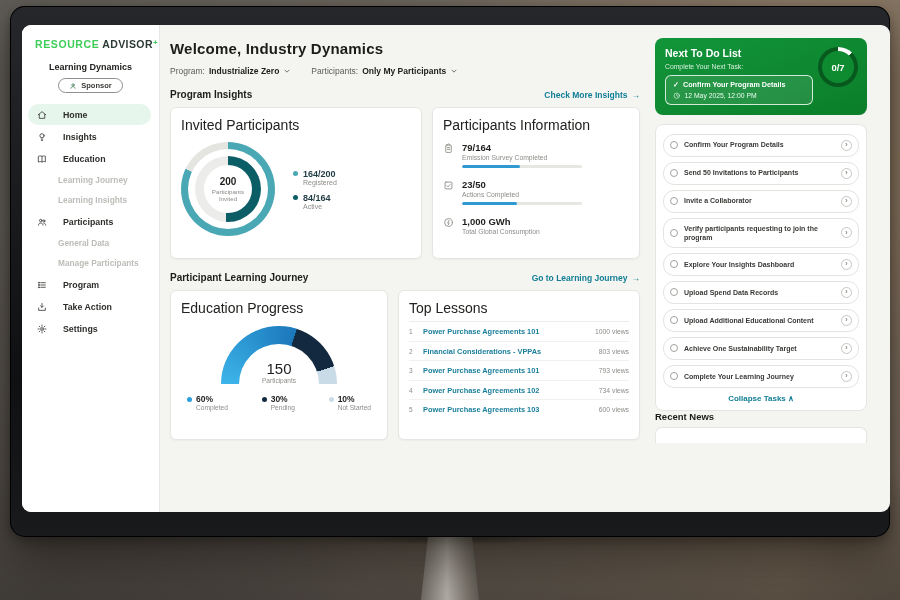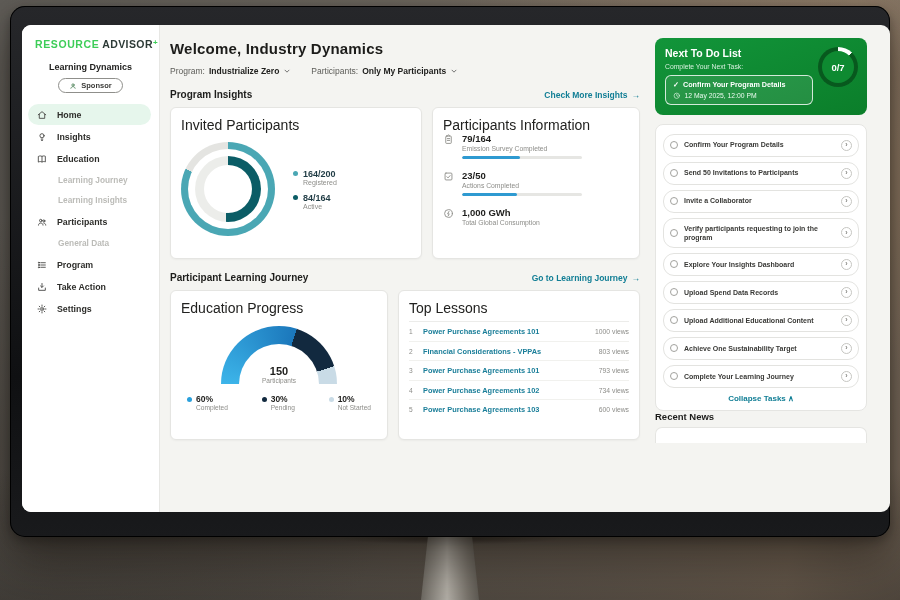--- a/index.html
+++ b/index.html
@@ -32,21 +32,21 @@
     background:#ffffff; border-right:1px solid #e7e7e4; }
   .brand { padding:13px 0 0 13px; font-size:10.5px; font-weight:bold; }
   .brand .b1 { color:#3dcd58; letter-spacing:.6px; }
   .brand .b2 { color:#2c3a36; letter-spacing:.4px; }
   .brand .bplus { color:#3dcd58; font-size:8px; vertical-align:top; }
   .org { margin-top:12px; text-align:center; font-size:9px; font-weight:bold; color:#222220; }
   .badge { margin:6px auto 0; width:max-content; display:flex; align-items:center; gap:4px;
     border:1px solid #8f8f8b; border-radius:10px; padding:2px 10px; font-size:7.5px; color:#3a3a37; font-weight:600; }
   .badge svg { width:8px; height:8px; color:#2c6b3a; }
   nav { margin-top:11px; }
-  .nav-item { display:flex; align-items:center; gap:10px; height:21px;
+  .nav-item { display:flex; align-items:center; gap:16px; height:21px;
     margin:1px 8px 1px 6px; padding-left:9px; border-radius:12px;
     font-size:8.8px; font-weight:bold; color:#2e2e2b; cursor:pointer; }
   .nav-item svg { width:10px; height:10px; color:#3b3b38; flex:none; }
   .nav-item.active { background:#e6f6ec; }
   .nav-sub { display:flex; align-items:center; height:20px; margin:0 8px 0 6px;
     padding-left:30px; font-size:8.3px; font-weight:600; color:#bcbcb8; cursor:pointer; }
 
   
   .main { position:absolute; left:138px; top:0; width:492px; height:100%; padding:15px 12px 8px 10px; }
   .welcome { font-size:15px; font-weight:bold; color:#1c1c1a; letter-spacing:.2px; }
@@ -75,34 +75,34 @@
   .donut-center { position:absolute; inset:23px; display:flex; flex-direction:column;
     align-items:center; justify-content:center; text-align:center; }
   .donut-center .v { font-size:10px; font-weight:bold; color:#1e1e1c; }
   .donut-center .l { font-size:6.2px; color:#8b8b87; width:40px; line-height:1.15; margin-top:1px; }
   .dlegend .item { margin:7px 0; }
   .dlegend .row { display:flex; align-items:center; gap:5px; font-size:9px; font-weight:bold; color:#1f3b44; }
   .dot { width:5px; height:5px; border-radius:50%; flex:none; }
   .dlegend .lab { margin-left:10px; font-size:7px; color:#8d8d89; }
 
   
-  .stats { }
+  .stats { margin-top:9px; }
   .stat { display:flex; gap:8px; margin-bottom:11px; }
   .stat svg { width:11px; height:11px; color:#8f8f8b; flex:none; margin-top:1px; }
   .stat .v { font-size:9.5px; font-weight:bold; color:#1e1e1c; }
   .stat .l { font-size:6.8px; color:#8d8d89; margin-top:1px; }
   .bar { width:120px; height:3px; background:#e6e6e3; border-radius:2px; margin-top:4px; overflow:hidden; }
   .bar > div { height:100%; border-radius:2px; }
 
   
   .gauge { position:relative; width:116px; height:58px; margin:10px auto 0; overflow:hidden; }
   .gauge-arc { position:absolute; left:0; top:0; width:116px; height:116px; border-radius:50%; }
   .gauge-hole { position:absolute; left:18px; top:18px; width:80px; height:80px; border-radius:50%; background:#fff; }
   .gauge-center { position:absolute; left:0; right:0; bottom:0; text-align:center; }
-  .gauge-center .v { font-size:11px; font-weight:bold; color:#1e1e1c; }
+  .gauge-center .v { font-size:15px; font-weight:normal; color:#1e1e1c; }
   .gauge-center .l { font-size:6.5px; color:#8d8d89; }
   .glegend { display:flex; justify-content:space-between; margin-top:10px; padding:0 6px; }
   .glegend .row { display:flex; align-items:center; gap:4px; font-size:8.5px; font-weight:bold; color:#1e1e1c; }
   .glegend .lab { margin-left:9px; font-size:6.6px; color:#8d8d89; }
 
   
   .lessons h3 { padding-bottom:5px; border-bottom:1px solid #ececea; }
   .lesson { display:flex; align-items:center; gap:6px; padding:5px 0 4.5px; border-bottom:1px solid #f1f1ee; }
   .lesson:last-child { border-bottom:none; }
   .lesson .rank { width:8px; font-size:6.6px; color:#8d8d89; }
@@ -193,20 +193,23 @@
                 <circle cx="9" cy="8.5" r="3"></circle>
                 <path d="M3.5 19.5c0-3 2.5-5 5.5-5s5.5 2 5.5 5"></path>
                 <circle cx="16.5" cy="9.5" r="2.5"></circle>
                 <path d="M16.5 14.6c2.6.3 4.5 2.2 4.5 4.9"></path>
               </svg>
             <span>Participants</span>
           </div>
           <div class="nav-sub">
               <span>General Data</span>
             </div>
+          <div class="nav-sub">
+              <span>Manage Participants</span>
+            </div>
           <div class="nav-item">
             <svg class="ic" viewBox="0 0 24 24">
                 <path d="M9 6.5h11M9 12h11M9 17.5h11"></path>
                 <circle cx="4.5" cy="6.5" r="1.2"></circle>
                 <circle cx="4.5" cy="12" r="1.2"></circle>
                 <circle cx="4.5" cy="17.5" r="1.2"></circle>
               </svg>
             <span>Program</span>
           </div>
           <div class="nav-item">
@@ -255,20 +258,24 @@
         <div class="cards-row">
 
           <section class="card w1">
             <h3>Invited Participants</h3>
             <div class="invited-body">
               <div class="donut">
                 <div class="ring outer" style="background: conic-gradient(rgb(74, 167, 180) 0deg, rgb(74, 167, 180) 82%, rgb(228, 228, 225) 82%, rgb(228, 228, 225) 100%);"></div>
                 <div class="hole1"></div>
                 <div class="ring inner" style="background: conic-gradient(rgb(11, 93, 102) 0deg, rgb(11, 93, 102) 51%, rgb(236, 237, 234) 51%, rgb(236, 237, 234) 100%);"></div>
                 <div class="hole2"></div>
+                <div class="donut-center">
+                  <span class="v">200</span>
+                  <span class="l">Participants Invited</span>
+                </div>
               </div>
               <div class="dlegend">
                 <div class="item">
                   <div class="row">
                       <span class="dot" style="background: rgb(74, 167, 180);"></span>
                       <span>164/200</span>
                     </div>
                   <div class="lab">Registered</div>
                 </div>
                 <div class="item">

